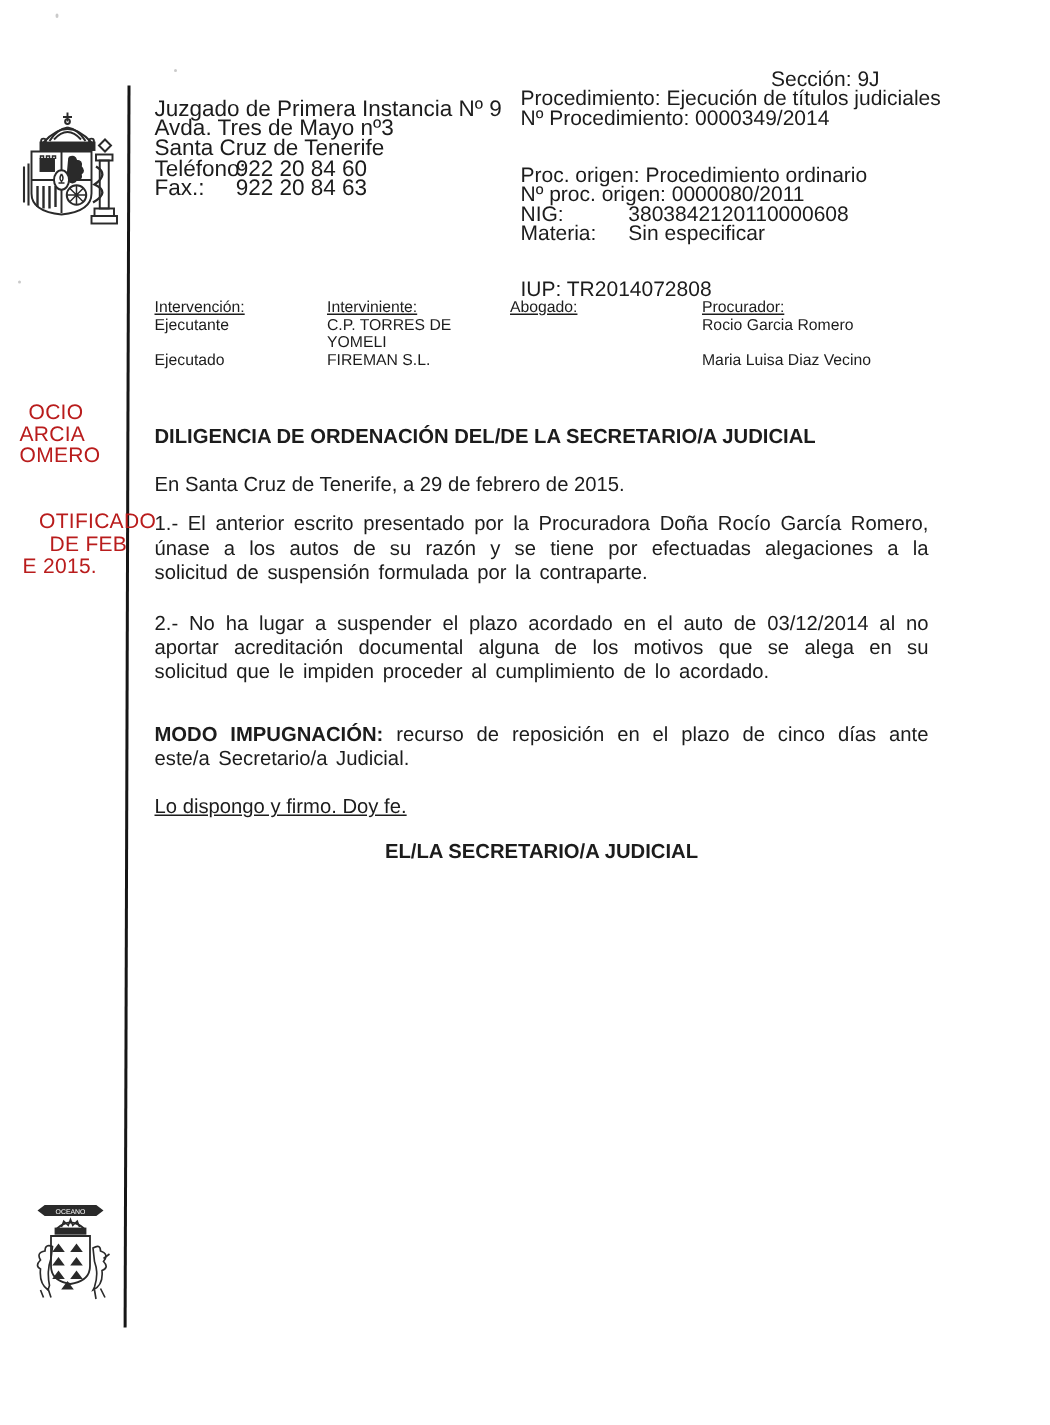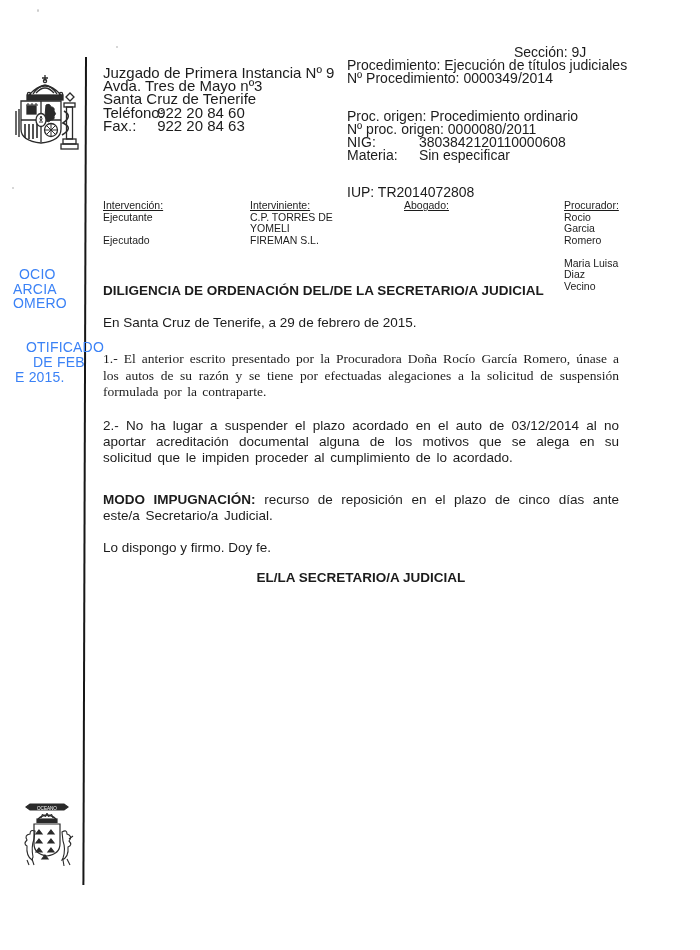--- a/index.html
+++ b/index.html
@@ -11,47 +11,47 @@
   }
   .abs { position:absolute; }
   .u { }
   b, .bold { font-weight:bold; }
 
   
   .vrule { position:absolute; left:85px; top:57px; width:2px; height:828px;
            background:#161616; transform:rotate(0.18deg); transform-origin:top center; }
 
   
-  .stamp { position:absolute; font-size:14px; color:#3b82f6; letter-spacing:.2px; white-space:nowrap; }
+  .stamp { position:absolute; font-size:14px; color:#b91c1c; letter-spacing:.2px; white-space:nowrap; }
 
   
   .court { left:103px; top:66px; font-size:15px; line-height:13.2px; }
   .kv .kl { display:inline-block; width:50px; }
 
   
   .case { left:347px; top:46px; font-size:14px; line-height:13.2px; width:290px; }
   .case .indent { margin-left:167px; }
   .case .gap { margin-top:24px; }
   .kv2 .kl2 { display:inline-block; width:68px; }
 
   
   .parties { left:103px; top:200px; width:512px; display:grid;
              grid-template-columns:115px 122px 128px 1fr;
-             font-size:10.5px; line-height:11.5px;gap:32px; }
+             font-size:10.5px; line-height:11.5px; }
   .thead { text-decoration:underline; }
   .tline { min-height:11.5px; }
 
   
   .bodytext { left:103px; top:283px; width:516px; font-size:13.5px; line-height:16.2px; }
   .heading { font-weight:bold; }
   .date { margin-top:16px; }
-  .p1 { margin-top:20px;font-family:Liberation Serif, serif; }
+  .p1 { margin-top:10px; }
   .p2 { margin-top:18px; }
   .pmodo { margin-top:25px; }
-  .pfirmo { margin-top:16px; }
+  .pfirmo { margin-top:16px;text-decoration:underline; }
   .sig { margin-top:14px; text-align:center; font-weight:bold; }
   .justify { text-align:justify; word-spacing:2px; }
 
   .speck { position:absolute; background:#8a8a8a; border-radius:50%; opacity:.45; }
 
   svg { display:block; }
 </style>
 </head>
 <body>
 

